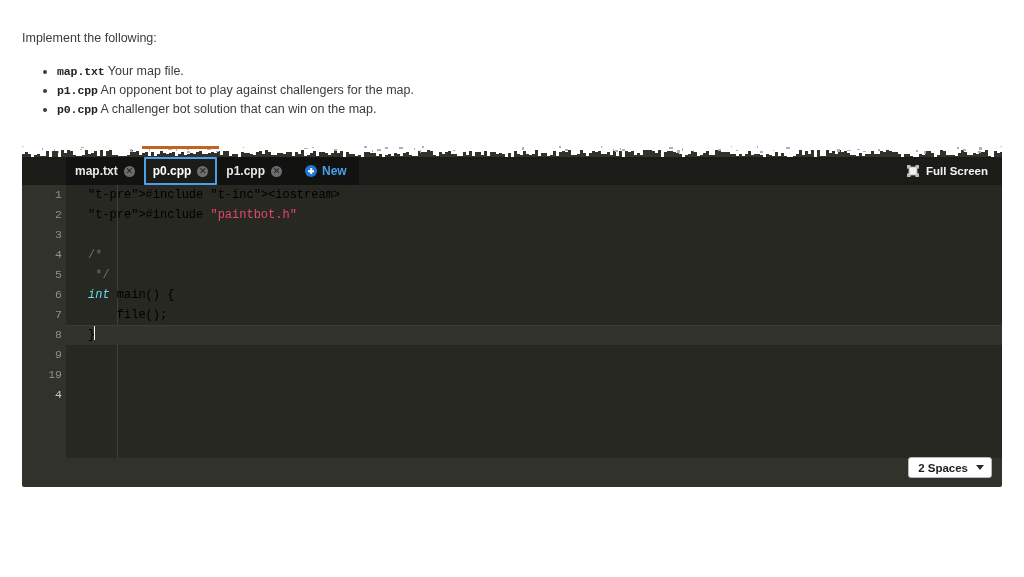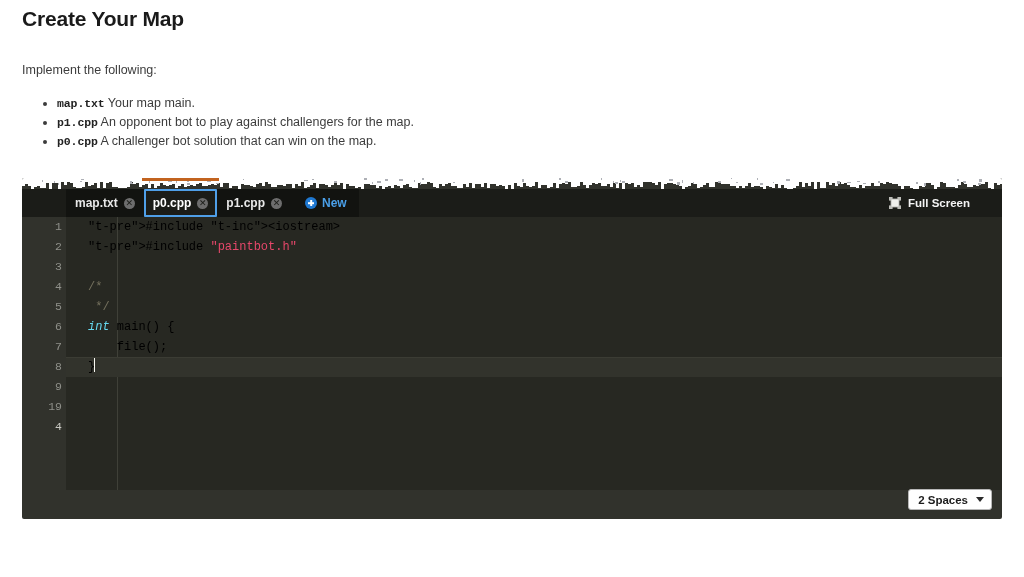--- a/index.html
+++ b/index.html
@@ -156,21 +156,21 @@
     position: absolute;
     background: #fff;
     left: 50%; top: 50%;
   }
   .plus-icon::before { width: 6px; height: 1.6px; transform: translate(-50%,-50%); }
   .plus-icon::after  { width: 1.6px; height: 6px; transform: translate(-50%,-50%); }
 
   
   .fullscreen-btn {
     position: absolute;
-    right: 32px; top: 0;
+    right: 14px; top: 0;
     height: 28px;
     display: flex;
     align-items: center;
     gap: 7px;
     color: #f4f4f4;
     font-size: 11.5px;
     font-weight: bold;
     cursor: pointer;
   }
   .fs-icon {
@@ -275,26 +275,25 @@
     border-right: 4px solid transparent;
     border-top: 5px solid #2a2a2a;
     flex: none;
   }
 </style>
 </head>
 <body>
 
 <div class="page">
 
-  <h1 class="page-title">Create Your Map</h1>
 
   <p class="intro">Implement the following:</p>
 
   <ul class="req-list">
-    <li><span class="fname">map.txt</span><span> Your map main.</span></li>
+    <li><span class="fname">map.txt</span><span> Your map file.</span></li>
     <li><span class="fname">p1.cpp</span><span> An opponent bot to play against challengers for the map.</span></li>
     <li><span class="fname">p0.cpp</span><span> A challenger bot solution that can win on the map.</span></li>
   </ul>
 
   <div class="editor-wrap">
 
     <div class="noise-band" id="noiseBand">
         <div class="n" style="left: 0px; width: 3px; height: 8px;"></div>
         <div class="n" style="left: 3px; width: 3px; height: 6px;"></div>
         <div class="n" style="left: 6px; width: 3px; height: 8px;"></div>

